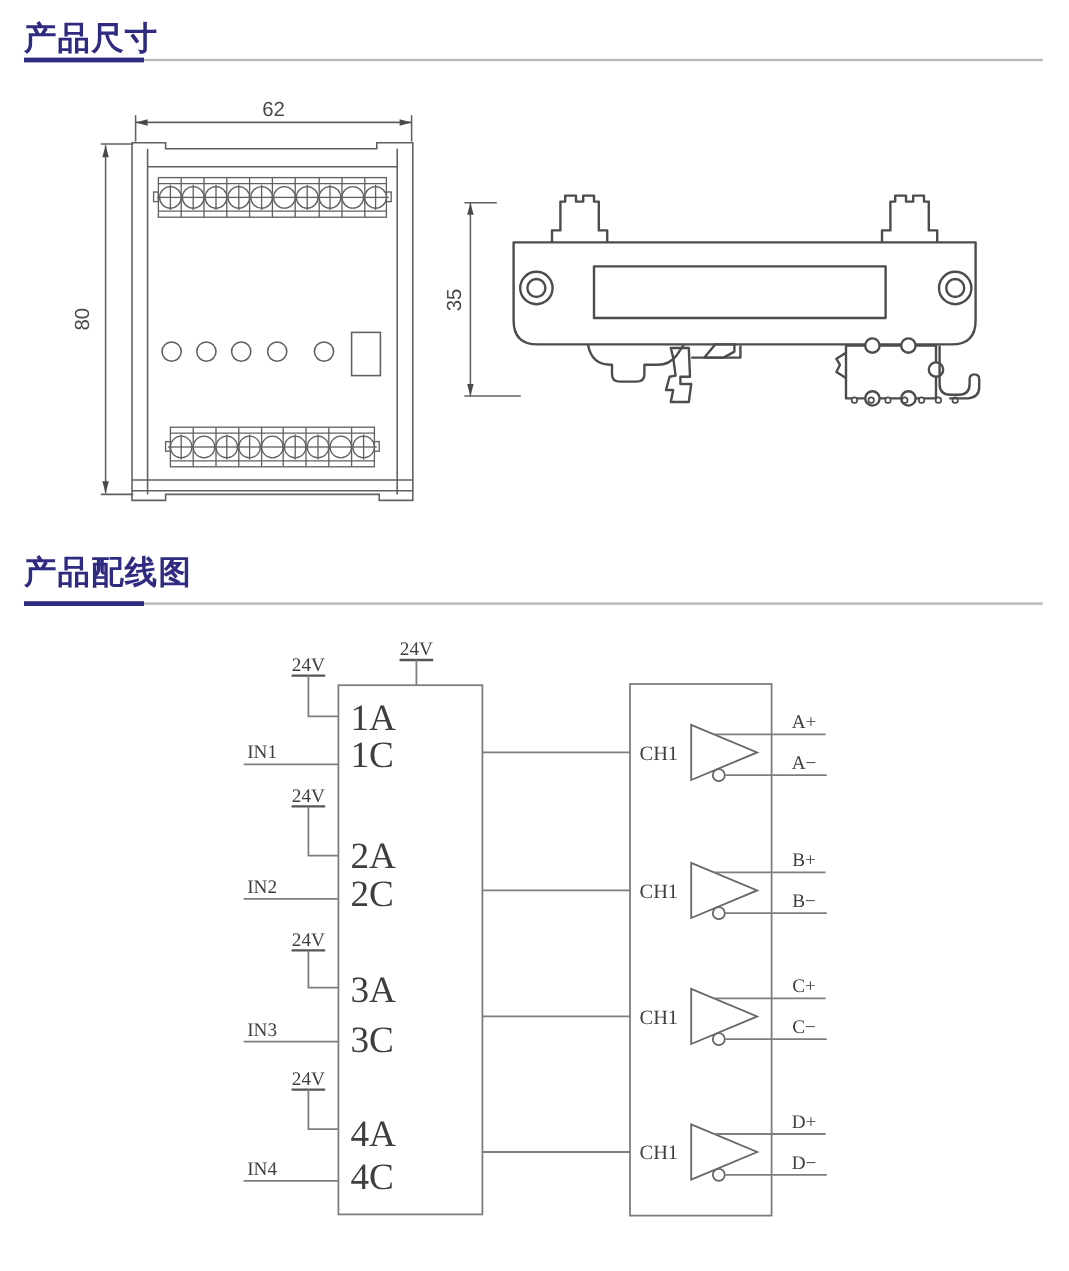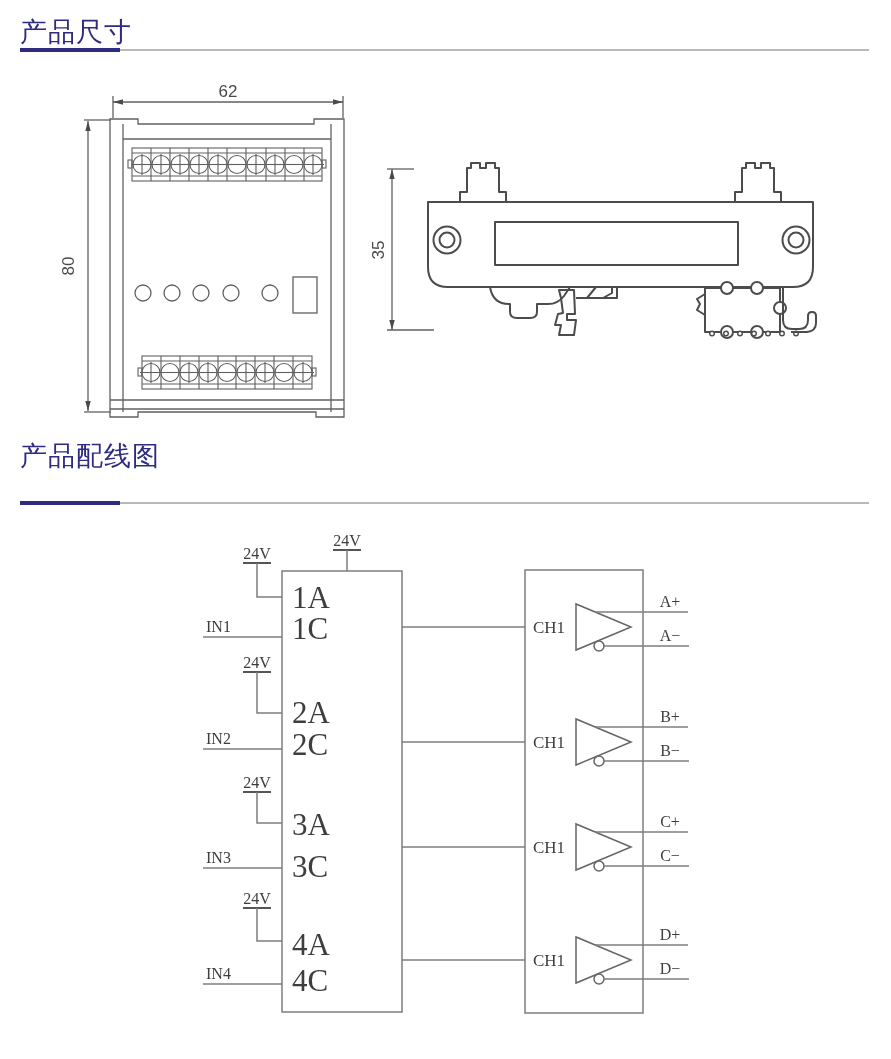--- a/index.html
+++ b/index.html
@@ -1,38 +1,38 @@
 <!DOCTYPE html>
 <html><head>
 <meta charset="utf-8">
 <style>
   html,body{margin:0;padding:0;background:#fff;}
   .page{position:relative;width:891px;height:1059px;background:#fff;overflow:hidden;
         font-family:"Liberation Sans",sans-serif;}
-  .section-title{position:absolute;left:20px;font-size:27px;font-weight:normal;
+  .section-title{position:absolute;left:20px;font-size:27px;font-weight:bold;
         color:#2e2b80;letter-spacing:1px;margin:0;}
   .title-rule{position:absolute;left:20px;width:849px;height:2px;background:#b9b9b9;}
   .title-rule .accent{position:absolute;left:0;top:-1px;width:100px;height:4px;background:#2e2b80;}
   svg text{font-family:"Liberation Serif",serif;fill:#3e3e3e;}
   svg text.dim{font-family:"Liberation Sans",sans-serif;fill:#4a4a4a;font-size:17px;}
   svg text.term{font-size:31px;}
   svg text.sig{font-size:16px;}
   svg text.ch{font-size:17px;}
 </style>
 </head>
 <body>
 
 <div class="page">
 
   <h2 class="section-title" style="top:14px">产品尺寸</h2>
   <div class="title-rule" style="top:49px">
     <div class="accent"></div>
   </div>
 
-  <h2 class="section-title" style="top:438px">产品配线图</h2>
+  <h2 class="section-title" style="top:459px">产品配线图</h2>
   <div class="title-rule" style="top:502px">
     <div class="accent"></div>
   </div>
 
   <svg width="891" height="1059" viewBox="0 0 891 1059" style="position:absolute;left:0;top:0">
 
     <g stroke="#606060" stroke-width="1.3" fill="none">
 
       <g>
         <line x1="113" y1="96" x2="113" y2="118"></line>

